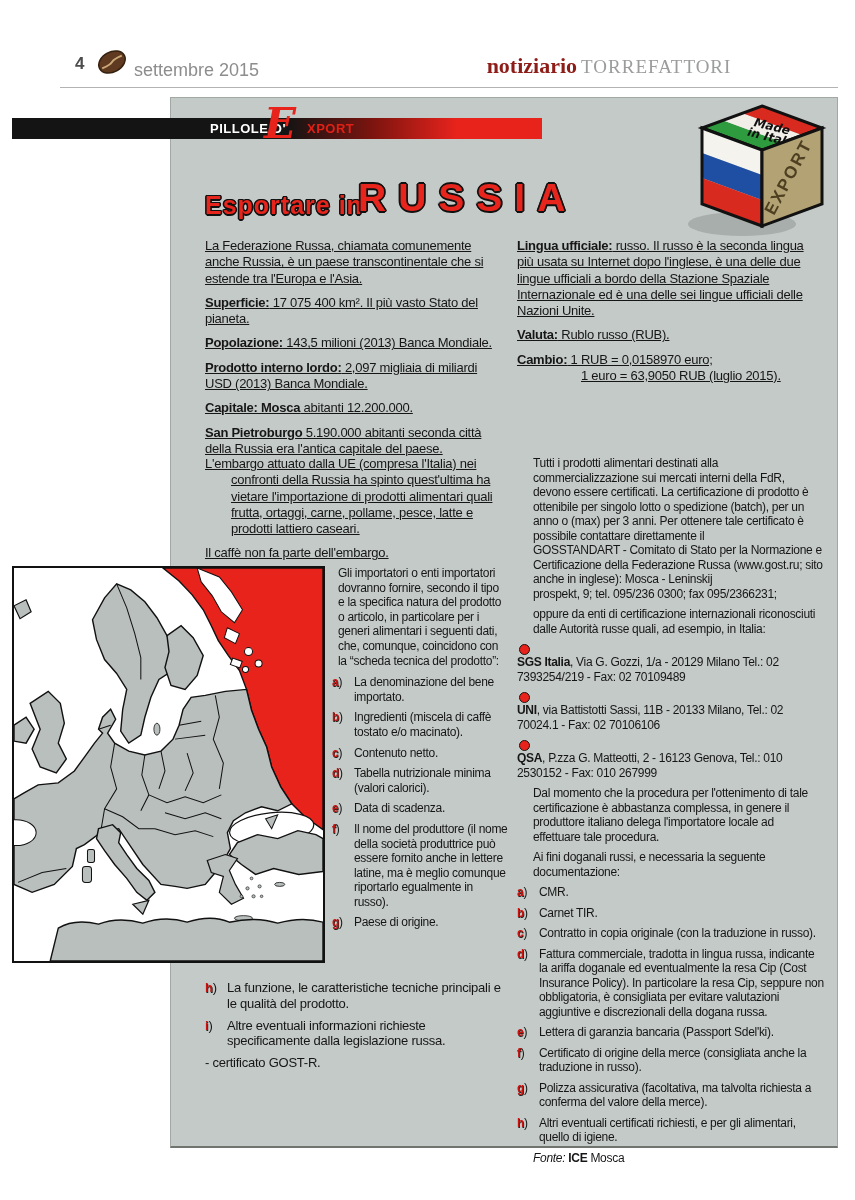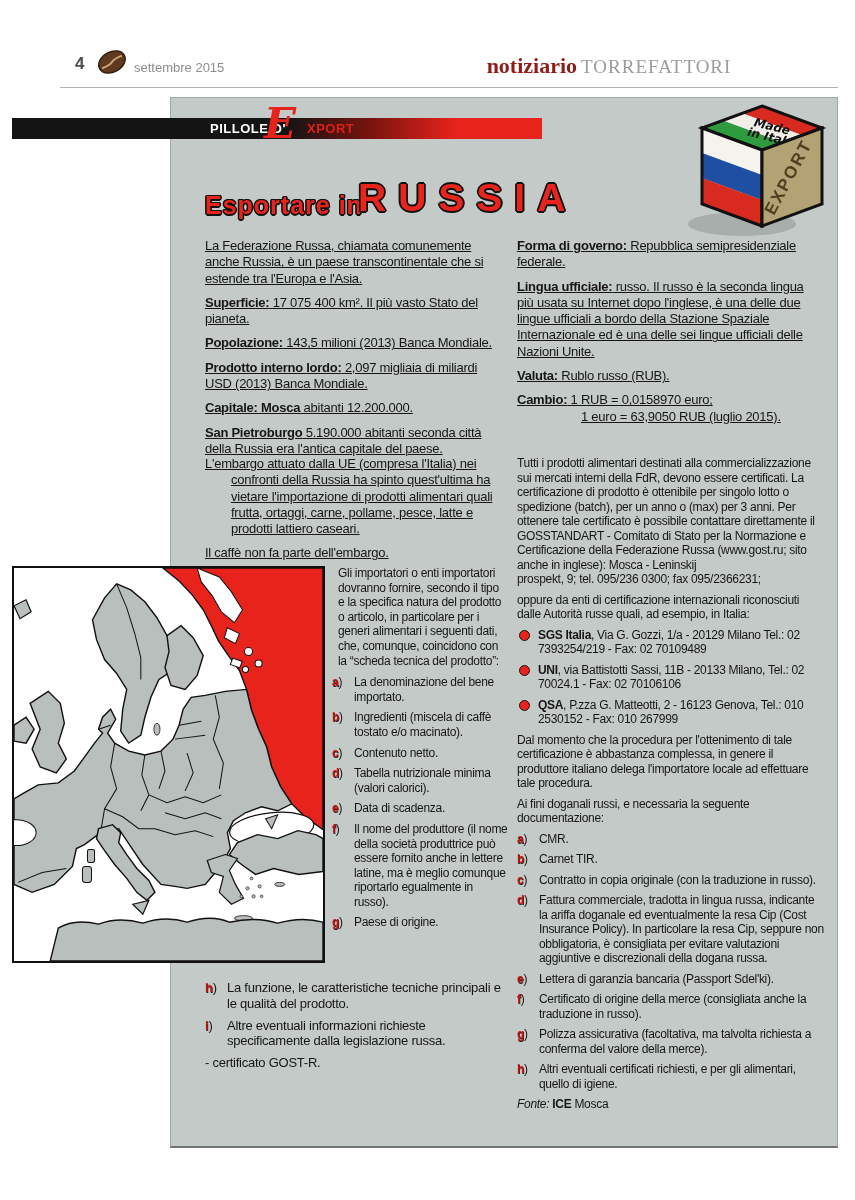--- a/index.html
+++ b/index.html
@@ -1,21 +1,21 @@
 <!DOCTYPE html>
 <html><head>
 <meta charset="utf-8">
 <style>
   html,body{margin:0;padding:0;background:#e9e9e9;}
   .page{position:relative;width:855px;height:1200px;background:#ffffff;overflow:hidden;
         font-family:"Liberation Sans","DejaVu Sans",sans-serif;color:#161616;}
   
   .pgnum{position:absolute;left:75px;top:54px;font-size:17px;font-weight:bold;color:#4d4d4d;}
   .bean{position:absolute;left:94px;top:47px;width:36px;height:30px;}
-  .issue-date{position:absolute;left:134px;top:60px;font-size:13px;color:#8d8d8d;}
+  .issue-date{position:absolute;left:134px;top:60px;font-size:18px;color:#8d8d8d;}
   .masthead{position:absolute;left:400px;top:53px;width:418px;text-align:center;
             font-family:"Liberation Serif","DejaVu Serif",serif;}
   .mast-red{font-size:22px;font-weight:bold;color:#8e1d18;}
   .mast-gray{font-size:19px;color:#9a9d9b;letter-spacing:1px;}
   .header-rule{position:absolute;left:60px;top:87px;width:778px;height:1px;background:#b3b3b3;}
   
   .panel{position:absolute;left:170px;top:97px;width:668px;height:1051px;
          background:#c4cac7;border:1px solid #a2a8a3;border-bottom:2px solid #70766f;box-sizing:border-box;}
   
   .band{position:absolute;left:12px;top:118px;width:530px;height:21px;z-index:5;
@@ -47,22 +47,22 @@
   
   .li{display:flex;margin:0 0 6px 0;}
   .li .mkwrap{flex:0 0 22px;}
   .mk{color:#c81410;font-weight:bold;text-shadow:0.6px 0.6px 0 #222;}
   .pr{color:#161616;}
   .li .tx{flex:1;}
   .wide-list{position:absolute;left:205px;top:980px;width:302px;font-size:13px;line-height:15.8px;letter-spacing:-0.25px;}
   .wide-list p{margin:0 0 5px 0;}
   
   .cert-col{position:absolute;left:517px;top:456px;width:307px;font-size:12px;line-height:14.5px;letter-spacing:-0.3px;}
-  .cert-col p{margin:0 0 6px 0;}
-  .bl{display:flex;margin-bottom:6px;}
+  .cert-col p{margin:0 0 6px 16px;}
+  .bl{display:flex;margin-bottom:6px;flex-direction:column;}
   .bl .dot{flex:0 0 9px;width:9px;height:9px;border-radius:50%;background:#e8231c;border:1.5px solid #161616;margin:2px 8px 0 2px;}
   .source{font-size:12px;margin-top:4px;}
   .source .fonte{font-style:italic;text-align:center;}
 </style>
 </head>
 <body>
 
 <div class="page">
 
   <div class="pgnum">4</div>
@@ -118,21 +118,20 @@
   <div class="col-left body-text">
     <p>La Federazione Russa, chiamata comunemente anche Russia, è un paese transcontinentale che si estende tra l'Europa e l'Asia.</p>
     <p><b>Superficie:</b><span> 17 075 400 km². Il più vasto Stato del pianeta.</span></p>
     <p><b>Popolazione:</b><span> 143,5 milioni (2013) Banca Mondiale.</span></p>
     <p><b>Prodotto interno lordo:</b><span> 2,097 migliaia di miliardi USD (2013) Banca Mondiale.</span></p>
     <p><b>Capitale: Mosca</b><span> abitanti 12.200.000.</span></p>
     <p><b>San Pietroburgo</b><span> 5.190.000 abitanti seconda città della Russia era l'antica capitale del paese.</span></p>
   </div>
 
   <div class="col-right body-text">
-    <p><b>Forma di governo:</b><span> Repubblica semipresidenziale federale.</span></p>
     <p><b>Lingua ufficiale:</b><span> russo. Il russo è la seconda lingua più usata su Internet dopo l'inglese, è una delle due lingue ufficiali a bordo della Stazione Spaziale Internazionale ed è una delle sei lingue ufficiali delle Nazioni Unite.</span></p>
     <p><b>Valuta:</b><span> Rublo russo (RUB).</span></p>
     <p style="margin-bottom:0"><b>Cambio:</b><span> 1 RUB = 0,0158970 euro;</span></p>
     <p class="cambio-l2">1 euro = 63,9050 RUB (luglio 2015).</p>
   </div>
 
   <div class="embargo body-text">
     <p class="hang">L'embargo attuato dalla UE (compresa l'Italia) nei confronti della Russia ha spinto quest'ultima ha vietare l'importazione di prodotti alimentari quali frutta, ortaggi, carne, pollame, pesce, latte e prodotti lattiero caseari.</p>
     <p>Il caffè non fa parte dell'embargo.</p>
   </div>

